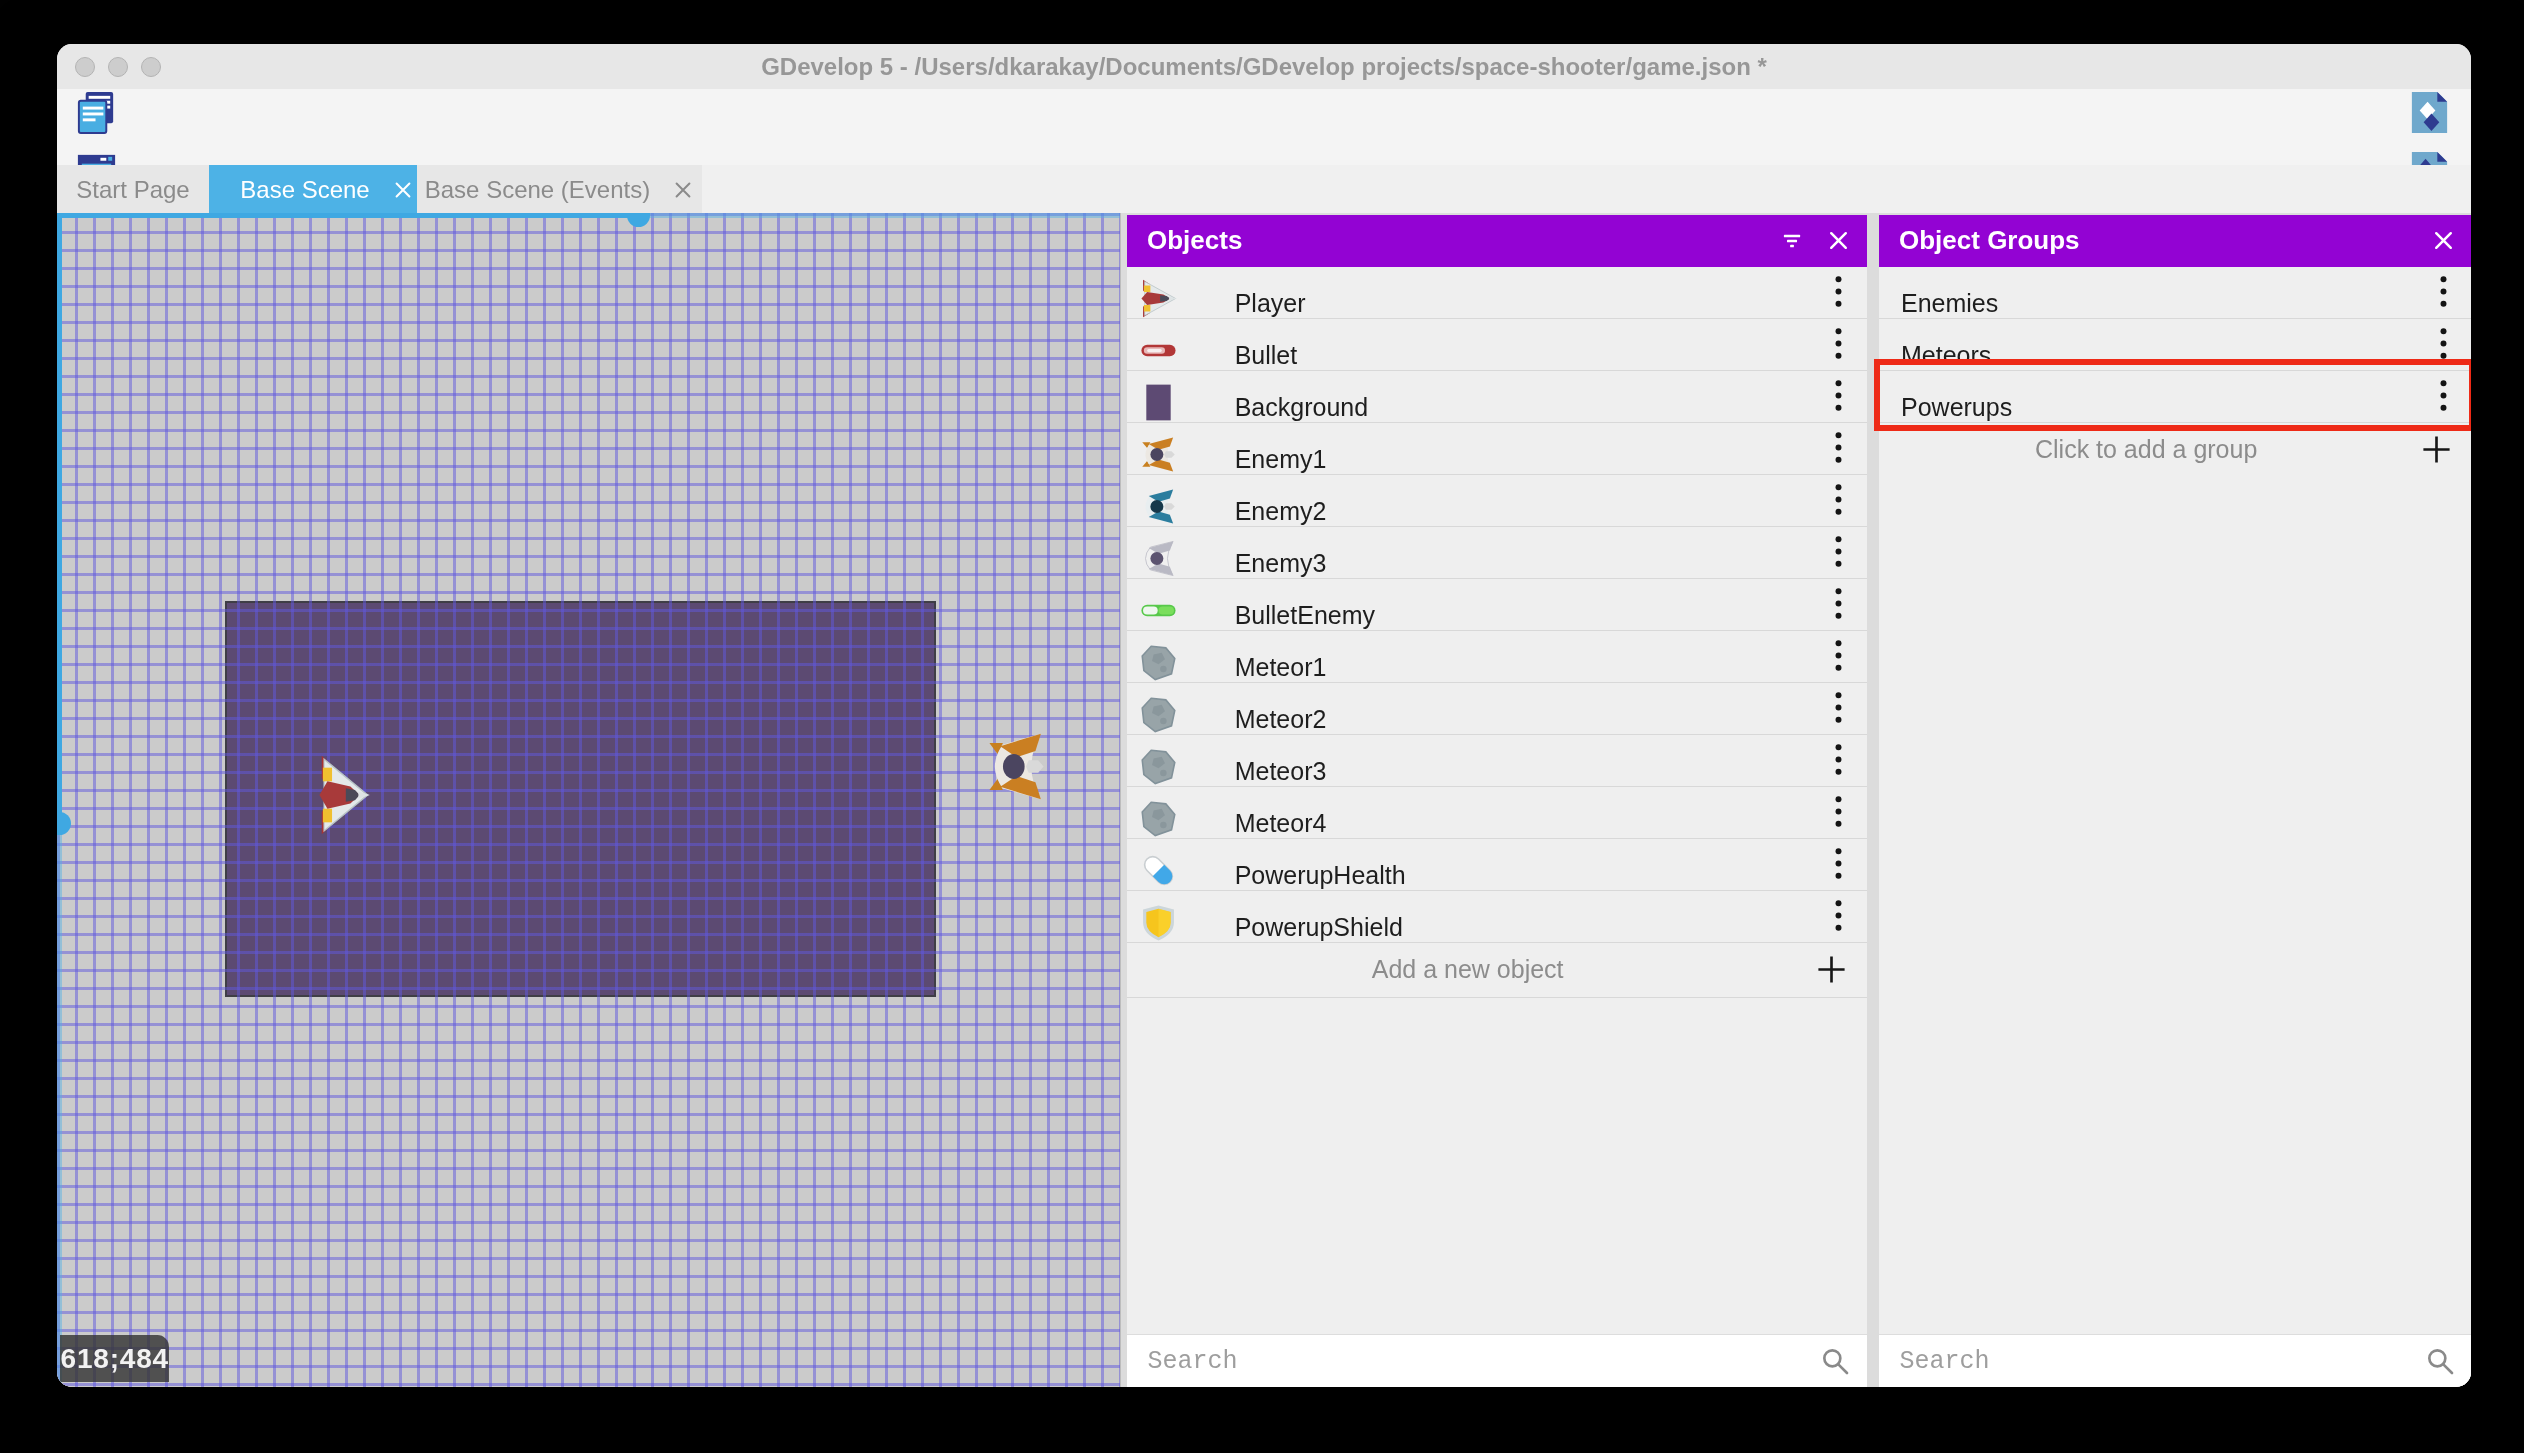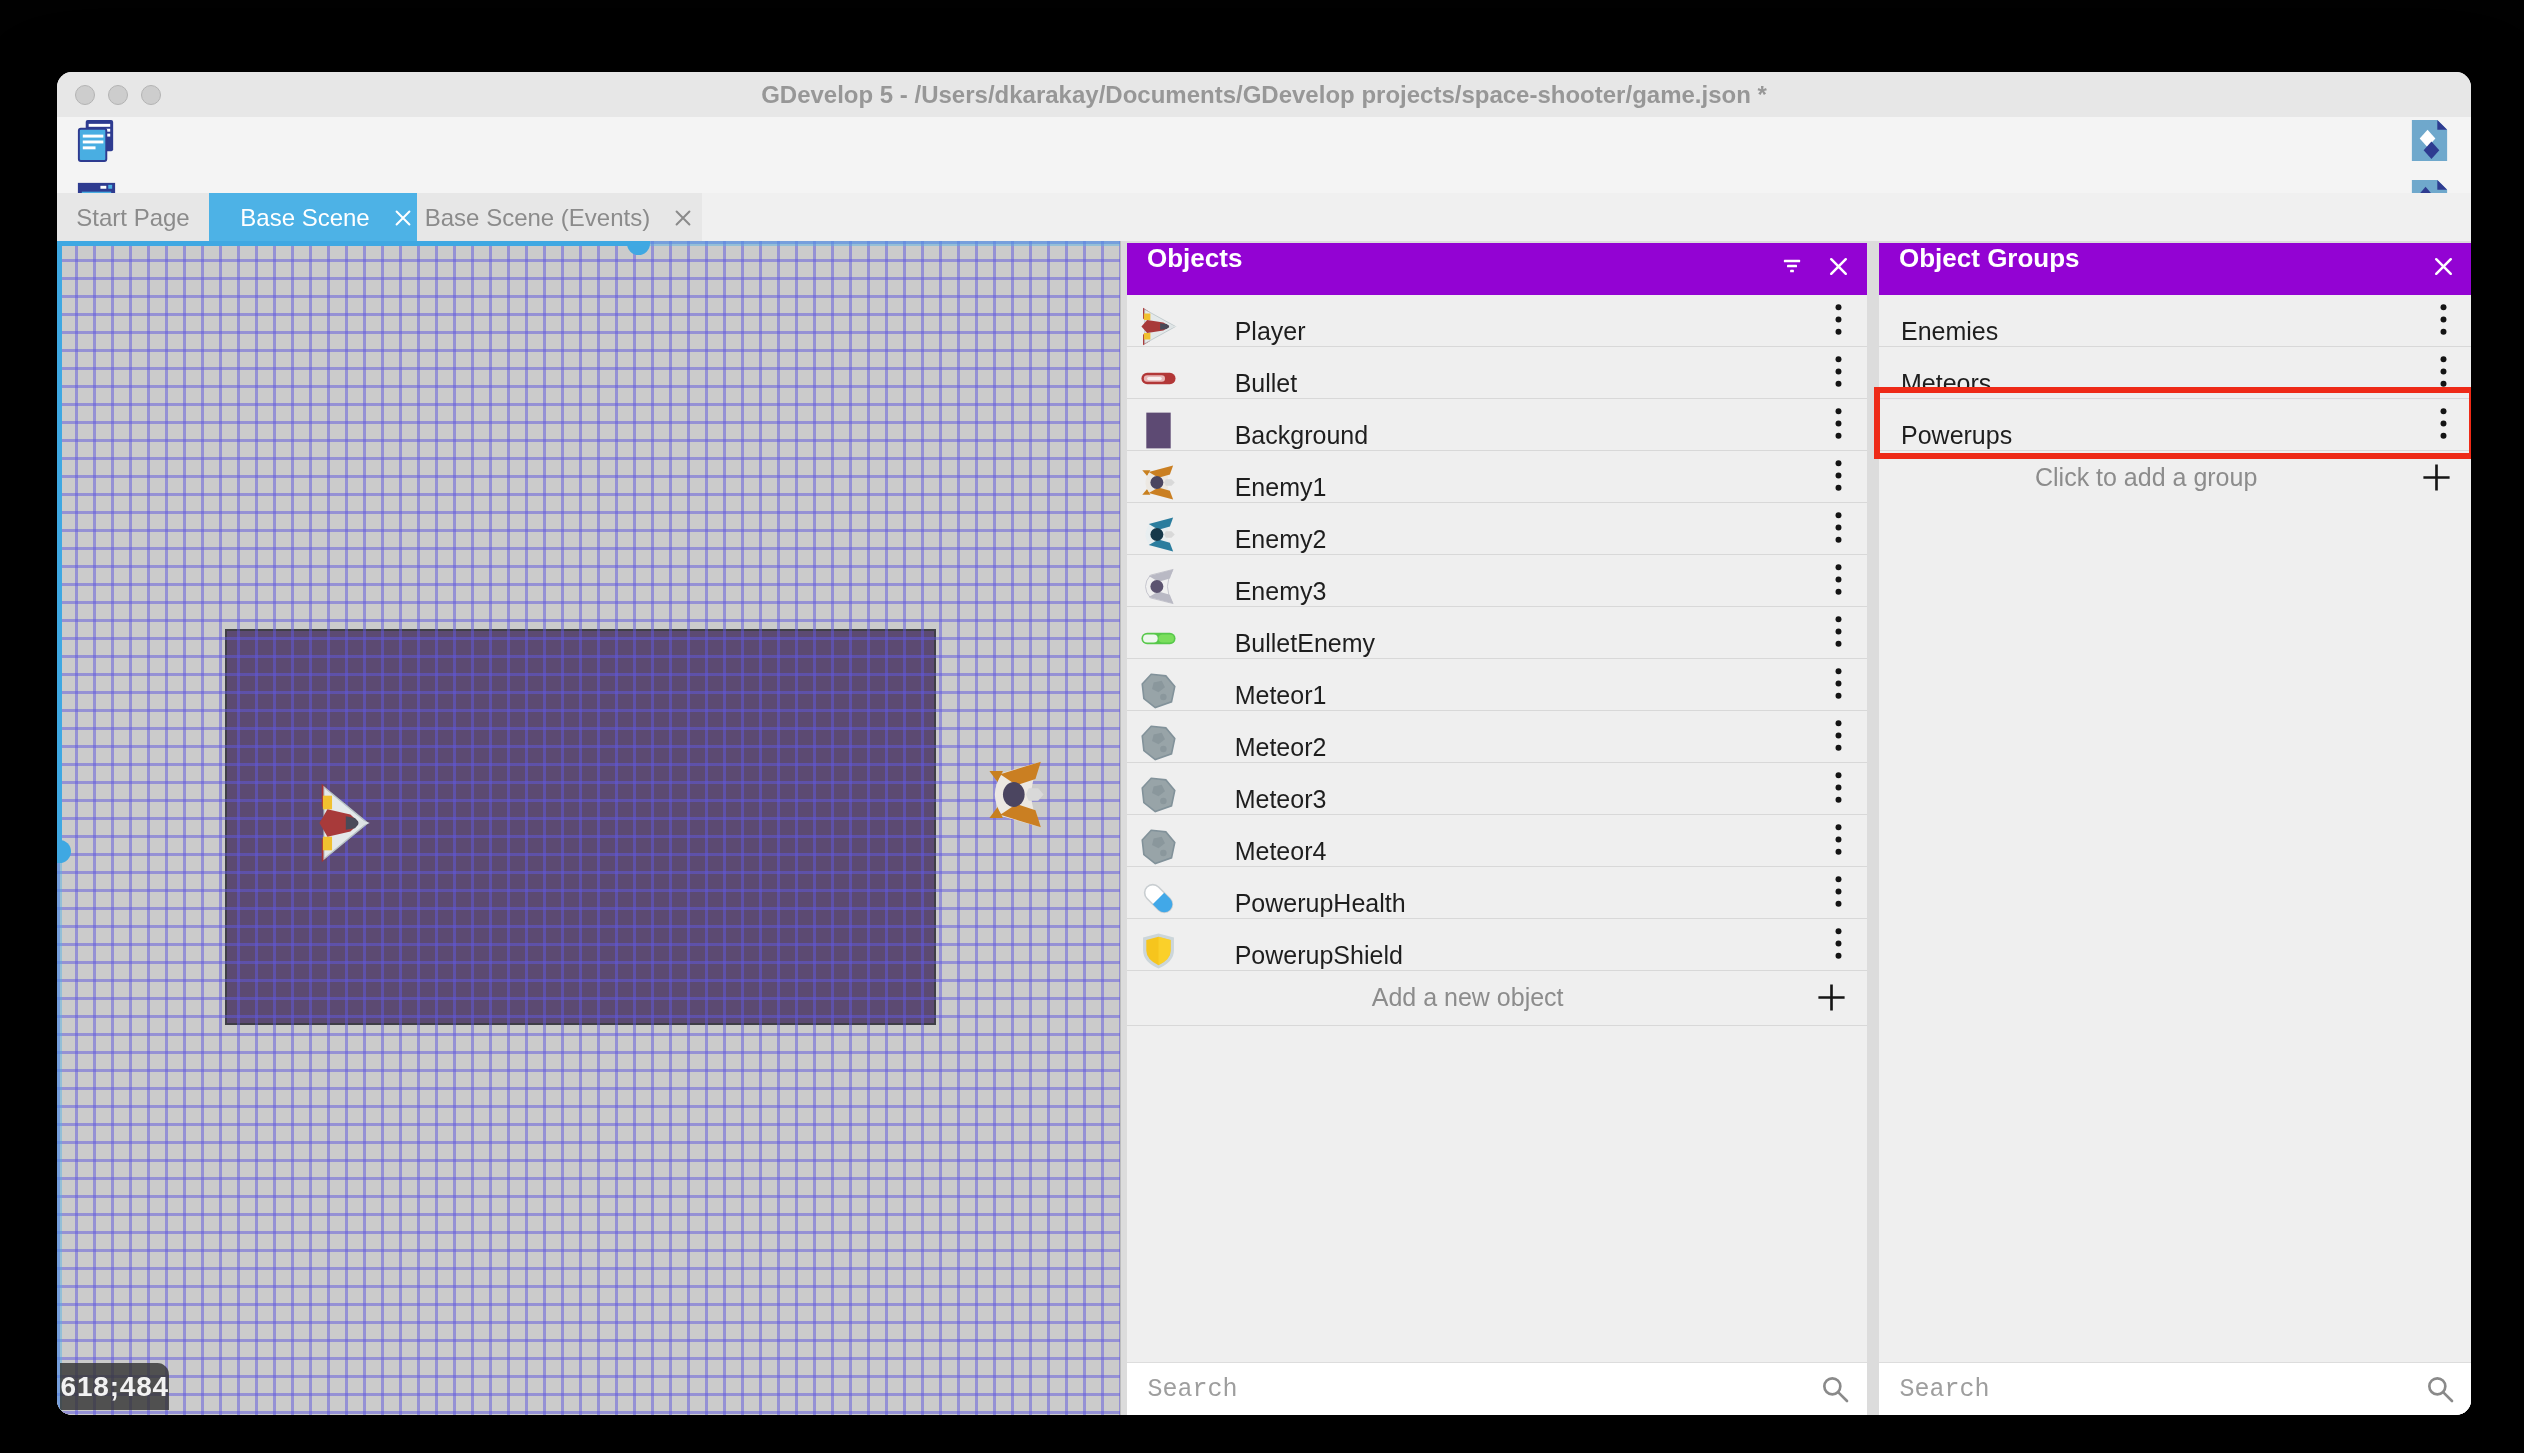--- a/index.html
+++ b/index.html
@@ -1,17 +1,17 @@
 <!DOCTYPE html>
 <html style="font-size:13.4px"><head>
 <meta charset="utf-8">
 <style>
   html,body{margin:0;padding:0;background:#010101;}
   body{width:2525px;height:1453px;position:relative;font-family:"Liberation Sans",sans-serif;-webkit-font-smoothing:antialiased;}
-  .window{position:absolute;left:57px;top:44px;width:2414px;height:1343px;background:#f4f4f4;border-radius:15px;overflow:hidden;box-shadow:0 25px 75px rgba(0,0,0,.9);margin-top:28px;}
+  .window{position:absolute;left:57px;top:44px;width:2414px;height:1343px;background:#f4f4f4;border-radius:15px;overflow:hidden;box-shadow:0 25px 75px rgba(0,0,0,.9);}
 
   
   .titlebar{position:absolute;left:0;top:0;right:0;height:45px;background:#e7e7e7;border-bottom:0.8px solid #d2d2d2;}
   .lights{position:absolute;left:18.4px;top:0;height:45px;display:flex;align-items:center;gap:12.6px;}
   .light{width:20px;height:20px;border-radius:50%;background:#cdcdcd;border:0.8px solid #b3b3b3;box-sizing:border-box;}
   .wtitle{position:absolute;left:0;right:0;top:0;height:45px;display:flex;align-items:center;justify-content:center;font-size:24px;font-weight:bold;color:#979797;white-space:nowrap;}
 
   
   .toolbar{position:absolute;left:0;top:45px;right:0;height:75px;background:#f4f4f4;}
   .tb-group{position:absolute;top:0;height:75px;display:flex;align-items:center;gap:13.4px;flex-direction:column;}
@@ -47,21 +47,21 @@
   .vscroll-thumb{position:absolute;left:0;top:0;width:5px;height:621px;background:#3fa8e2;z-index:5;}
   .vscroll-knob{position:absolute;left:0;top:599px;width:14.2px;height:22.6px;background:#3fa8e2;border-radius:0 11.7px 11.7px 0;z-index:5;}
   .coords-badge{position:absolute;left:3.3px;top:1122px;width:109px;height:47px;background:rgba(52,52,52,.82);
     border-radius:0 11.7px 0 0;display:flex;align-items:center;justify-content:center;color:#f2f2f2;
     font-size:28px;font-weight:bold;letter-spacing:0.8px;z-index:6;}
 
   
   .panel{position:absolute;top:1.7px;bottom:0;background:#efefef;}
   .panel-objects{left:1070px;width:740px;}
   .panel-groups{left:1822px;width:593px;}
-  .panel-header{position:absolute;left:0;top:0;right:0;height:52px;background:#9303d3;display:flex;align-items:flex-start;}
+  .panel-header{position:absolute;left:0;top:0;right:0;height:52px;background:#9303d3;display:flex;align-items:center;}
   .panel-title{color:#fff;font-size:26px;font-weight:600;margin-left:20px;flex:1;}
   .ph-btn{width:47px;height:47px;display:flex;align-items:center;justify-content:center;cursor:pointer;}
   .panel-body{position:absolute;left:0;top:52px;right:0;bottom:52px;overflow:hidden;}
   .row{height:52px;box-sizing:border-box;border-bottom:0.8px solid #d8d8d8;display:flex;align-items:flex-end;background:#efefef;cursor:pointer;}
   .row-icon{width:39px;height:39px;margin-left:11.7px;flex:none;}
   .row-icon svg{width:39px;height:39px;}
   .row-label{font-size:25px;color:#1e1e1e;margin-left:57px;flex:1;white-space:nowrap;}
   .panel-groups .row-label{margin-left:22px;}
   .row-dots{width:37px;height:52px;display:flex;align-items:center;justify-content:center;margin-right:10px;cursor:pointer;}
   .add-row{height:54px;display:flex;align-items:center;border-bottom:0.8px solid #d8d8d8;background:#efefef;cursor:pointer;}

